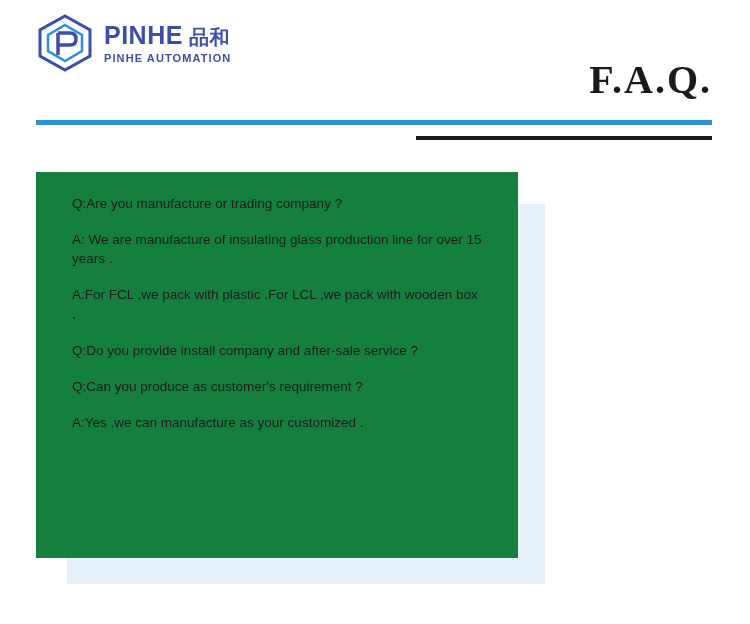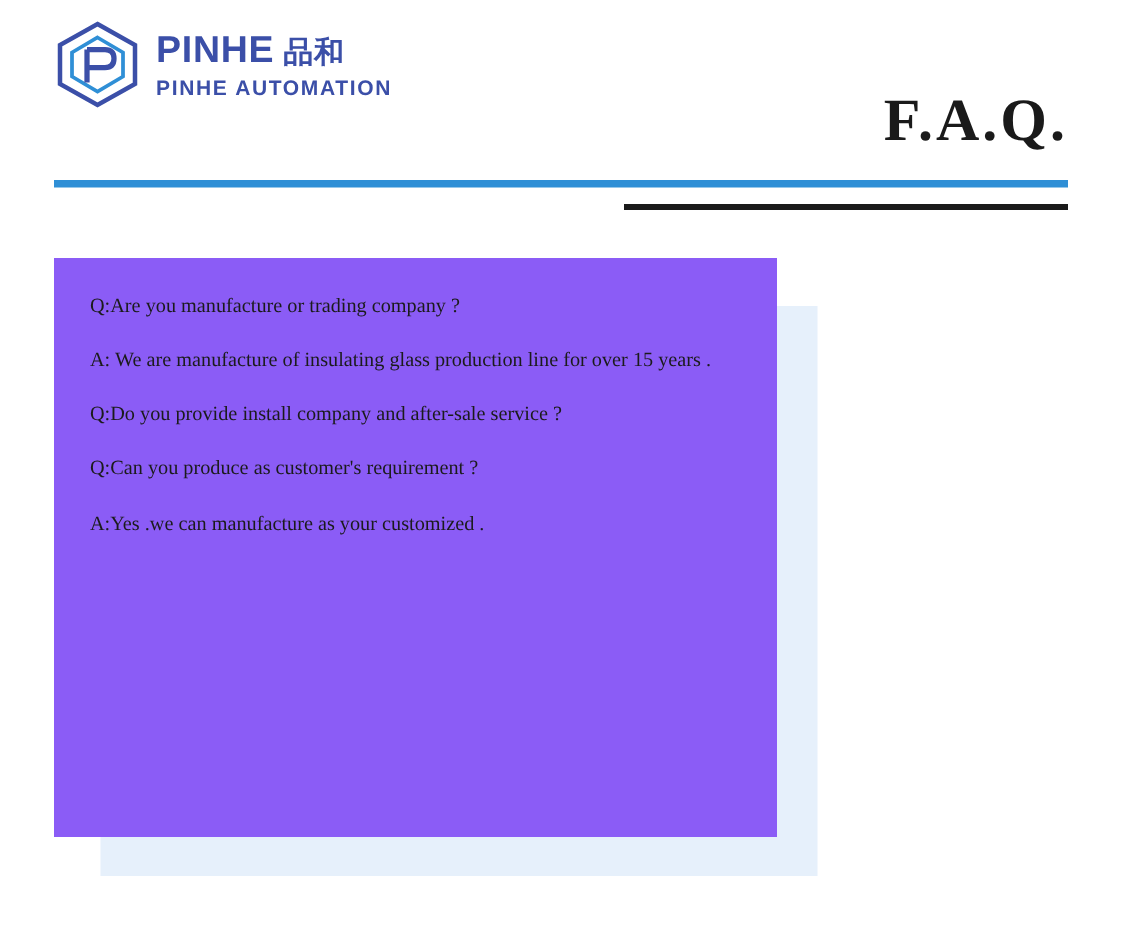--- a/index.html
+++ b/index.html
@@ -53,21 +53,21 @@
     align-items: baseline;
   }
   .logo-cn {
     font-size: 20px;
     font-weight: bold;
     color: #3b4fa8;
     margin-left: 6px;
     font-family: "DejaVu Sans", sans-serif;
   }
   .logo-sub {
-    font-size: 14px;
+    font-size: 11px;
     color: #3b4fa8;
     letter-spacing: 1.1px;
     margin-top: 5px;
     font-weight: bold;
   }
 
   .faq-title {
     position: absolute;
     right: 38px;
     top: 56px;
@@ -104,24 +104,23 @@
     height: 380px;
     background: #e6f0fb;
   }
 
   .panel-front {
     position: absolute;
     left: 36px;
     top: 172px;
     width: 482px;
     height: 386px;
-    background: #8b5cf6;
+    background: #15803d;
     box-sizing: border-box;
-    padding: 22px 24px;
-    font-family: Liberation Serif, serif;
+    padding: 22px 36px;
   }
 
   .qa-list {
     font-size: 13.5px;
     color: #1b1b1b;
     line-height: 1.42;
   }
   .qa-item {
     margin-bottom: 17px;
   }
@@ -156,17 +155,18 @@
   <div class="rule-left"></div>
   <div class="rule-right"></div>
 </div>
 
 <div class="panel-back"></div>
 
 <div class="panel-front">
   <div class="qa-list">
     <div class="qa-item">Q:Are you manufacture or trading company ?</div>
     <div class="qa-item">A: We are manufacture of insulating glass production line for over 15 years .</div>
+    <div class="qa-item">A:For FCL ,we pack with plastic .For LCL ,we pack with wooden box .</div>
     <div class="qa-item">Q:Do you provide install company and after-sale service ?</div>
     <div class="qa-item">Q:Can you produce as customer's requirement ?</div>
     <div class="qa-item">A:Yes .we can manufacture as your customized .</div>
   </div>
 </div>
 
 </body></html>

